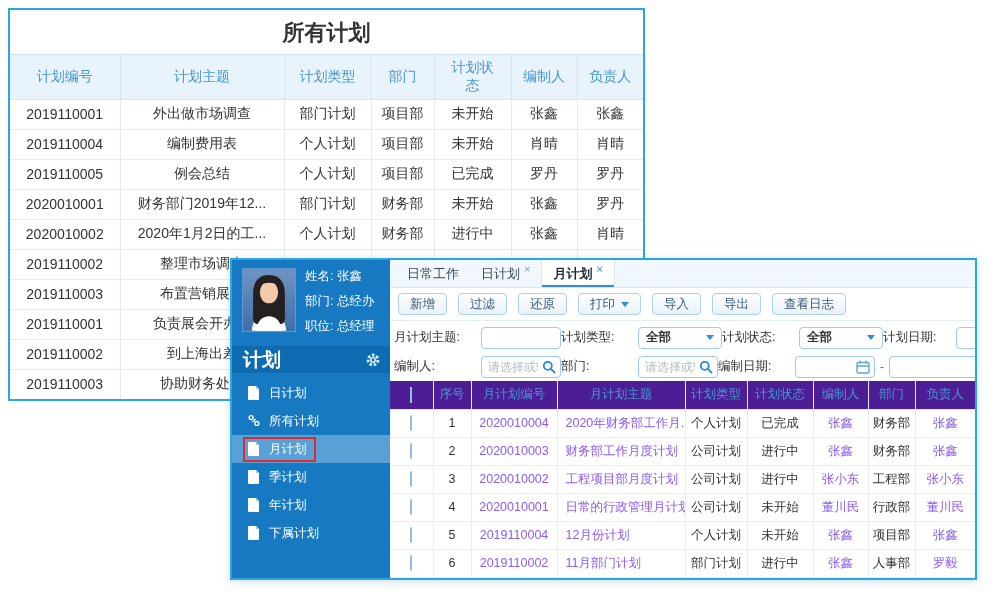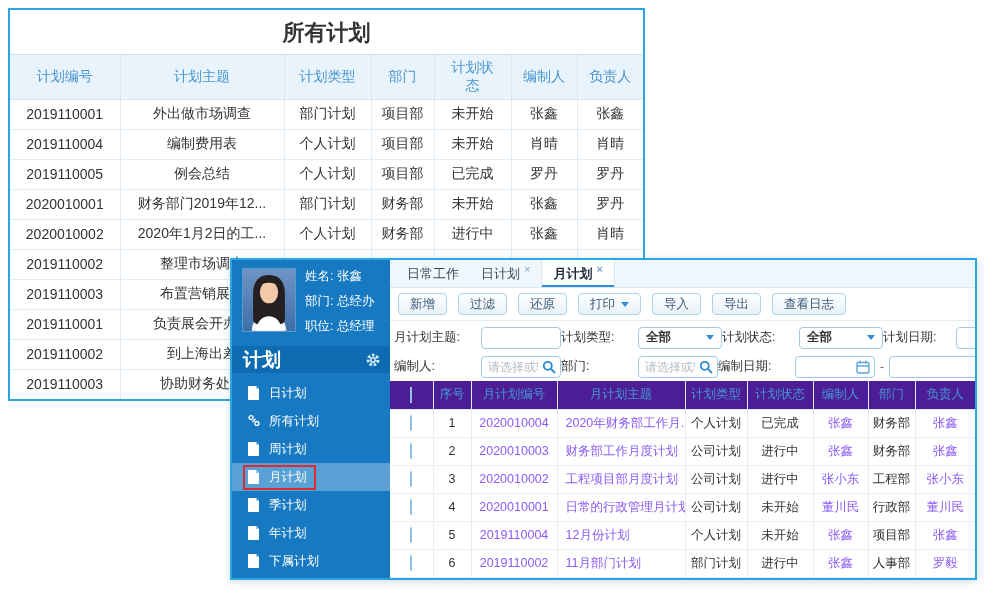--- a/index.html
+++ b/index.html
@@ -267,31 +267,20 @@
             <span class="micon">
               <svg viewBox="0 0 14 14" width="13" height="13" fill="none" stroke="#fff" stroke-width="1.6">
                 <circle cx="3.6" cy="3.6" r="2.3"></circle>
                 <circle cx="10.4" cy="10.4" r="2.3"></circle>
                 <path d="M5.2 8.8l3.6-3.6"></path>
               </svg>
             </span>
             <span>所有计划</span>
           </span>
       </div>
-      <div class="mitem">
-        <span class="mi-inner">
-            <span class="micon">
-              <svg viewBox="0 0 12 14" width="12" height="14">
-                <path d="M1 0h7l3 3v10a1 1 0 0 1-1 1H1a1 1 0 0 1-1-1V1a1 1 0 0 1 1-1z" fill="#fff"></path>
-                <path d="M8 0l3 3H8z" fill="#9cc6e8"></path>
-              </svg>
-            </span>
-            <span>周计划</span>
-          </span>
-      </div>
       <div class="mitem sel">
         <span class="mi-inner">
             <span class="micon">
               <svg viewBox="0 0 12 14" width="12" height="14">
                 <path d="M1 0h7l3 3v10a1 1 0 0 1-1 1H1a1 1 0 0 1-1-1V1a1 1 0 0 1 1-1z" fill="#fff"></path>
                 <path d="M8 0l3 3H8z" fill="#9cc6e8"></path>
               </svg>
             </span>
             <span>月计划</span>
           </span>

